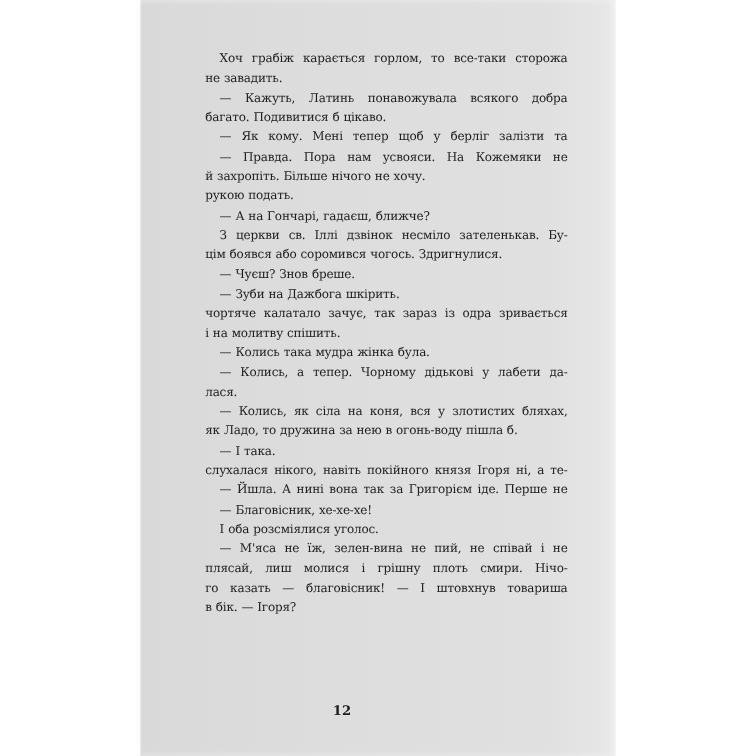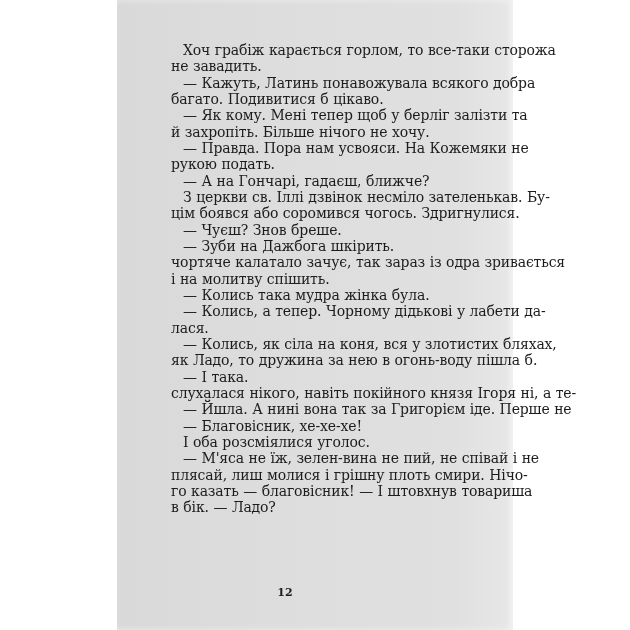--- a/index.html
+++ b/index.html
@@ -18,21 +18,21 @@
       height: 630px;
       background: linear-gradient(90deg, #d8d9d8 0%, #dcdddc 40%, #dfe0df 85%, #e6e7e6 100%);
       box-shadow: inset -3px 0 6px rgba(255,255,255,0.5);
     }
     .text-block {
       position: absolute;
       left: 54px;
       top: 42px;
       width: 302px;
       font-family: "DejaVu Serif", "Liberation Serif", serif;
-      font-size: 14px;
+      font-size: 10px;
       line-height: 16.33px;
       color: #1c1c1c;
       text-align: justify;
       letter-spacing: -0.15px;
       word-spacing: 0.3px;
     }
     .line {
       display: block;
       height: 16.33px;
       white-space: nowrap;
@@ -60,22 +60,22 @@
 </head>
 <body>
 
 <div class="page">
   <div class="text-block">
     <span class="line indent">Хоч грабіж карається горлом, то все-таки сторожа</span>
     <span class="line last">не завадить.</span>
     <span class="line indent">— Кажуть, Латинь понавожувала всякого добра</span>
     <span class="line last">багато. Подивитися б цікаво.</span>
     <span class="line indent">— Як кому. Мені тепер щоб у берліг залізти та</span>
+    <span class="line indent">— Правда. Пора нам усвояси. На Кожемяки не</span>
     <span class="line last">й захропіть. Більше нічого не хочу.</span>
-    <span class="line indent">— Правда. Пора нам усвояси. На Кожемяки не</span>
     <span class="line last">рукою подать.</span>
     <span class="line indent last">— А на Гончарі, гадаєш, ближче?</span>
     <span class="line indent">З церкви св. Іллі дзвінок несміло зателенькав. Бу-</span>
     <span class="line last">цім боявся або соромився чогось. Здригнулися.</span>
     <span class="line indent last">— Чуєш? Знов бреше.</span>
     <span class="line indent last">— Зуби на Дажбога шкірить.</span>
     <span class="line">чортяче калатало зачує, так зараз із одра зривається</span>
     <span class="line last">і на молитву спішить.</span>
     <span class="line indent last">— Колись така мудра жінка була.</span>
     <span class="line indent">— Колись, а тепер. Чорному дідькові у лабети да-</span>
@@ -83,16 +83,16 @@
     <span class="line indent">— Колись, як сіла на коня, вся у злотистих бляхах,</span>
     <span class="line last">як Ладо, то дружина за нею в огонь-воду пішла б.</span>
     <span class="line indent last">— І така.</span>
     <span class="line">слухалася нікого, навіть покійного князя Ігоря ні, а те-</span>
     <span class="line indent">— Йшла. А нині вона так за Григорієм іде. Перше не</span>
     <span class="line indent last">— Благовісник, хе-хе-хе!</span>
     <span class="line indent last">І оба розсміялися уголос.</span>
     <span class="line indent">— М'яса не їж, зелен-вина не пий, не співай і не</span>
     <span class="line">плясай, лиш молися і грішну плоть смири. Нічо-</span>
     <span class="line">го казать — благовісник! — І штовхнув товариша</span>
-    <span class="line last">в бік. — Ладо?</span>
+    <span class="line last">в бік. — Ігоря?</span>
   </div>
   <div class="page-number">12</div>
 </div>
 
 </body></html>

